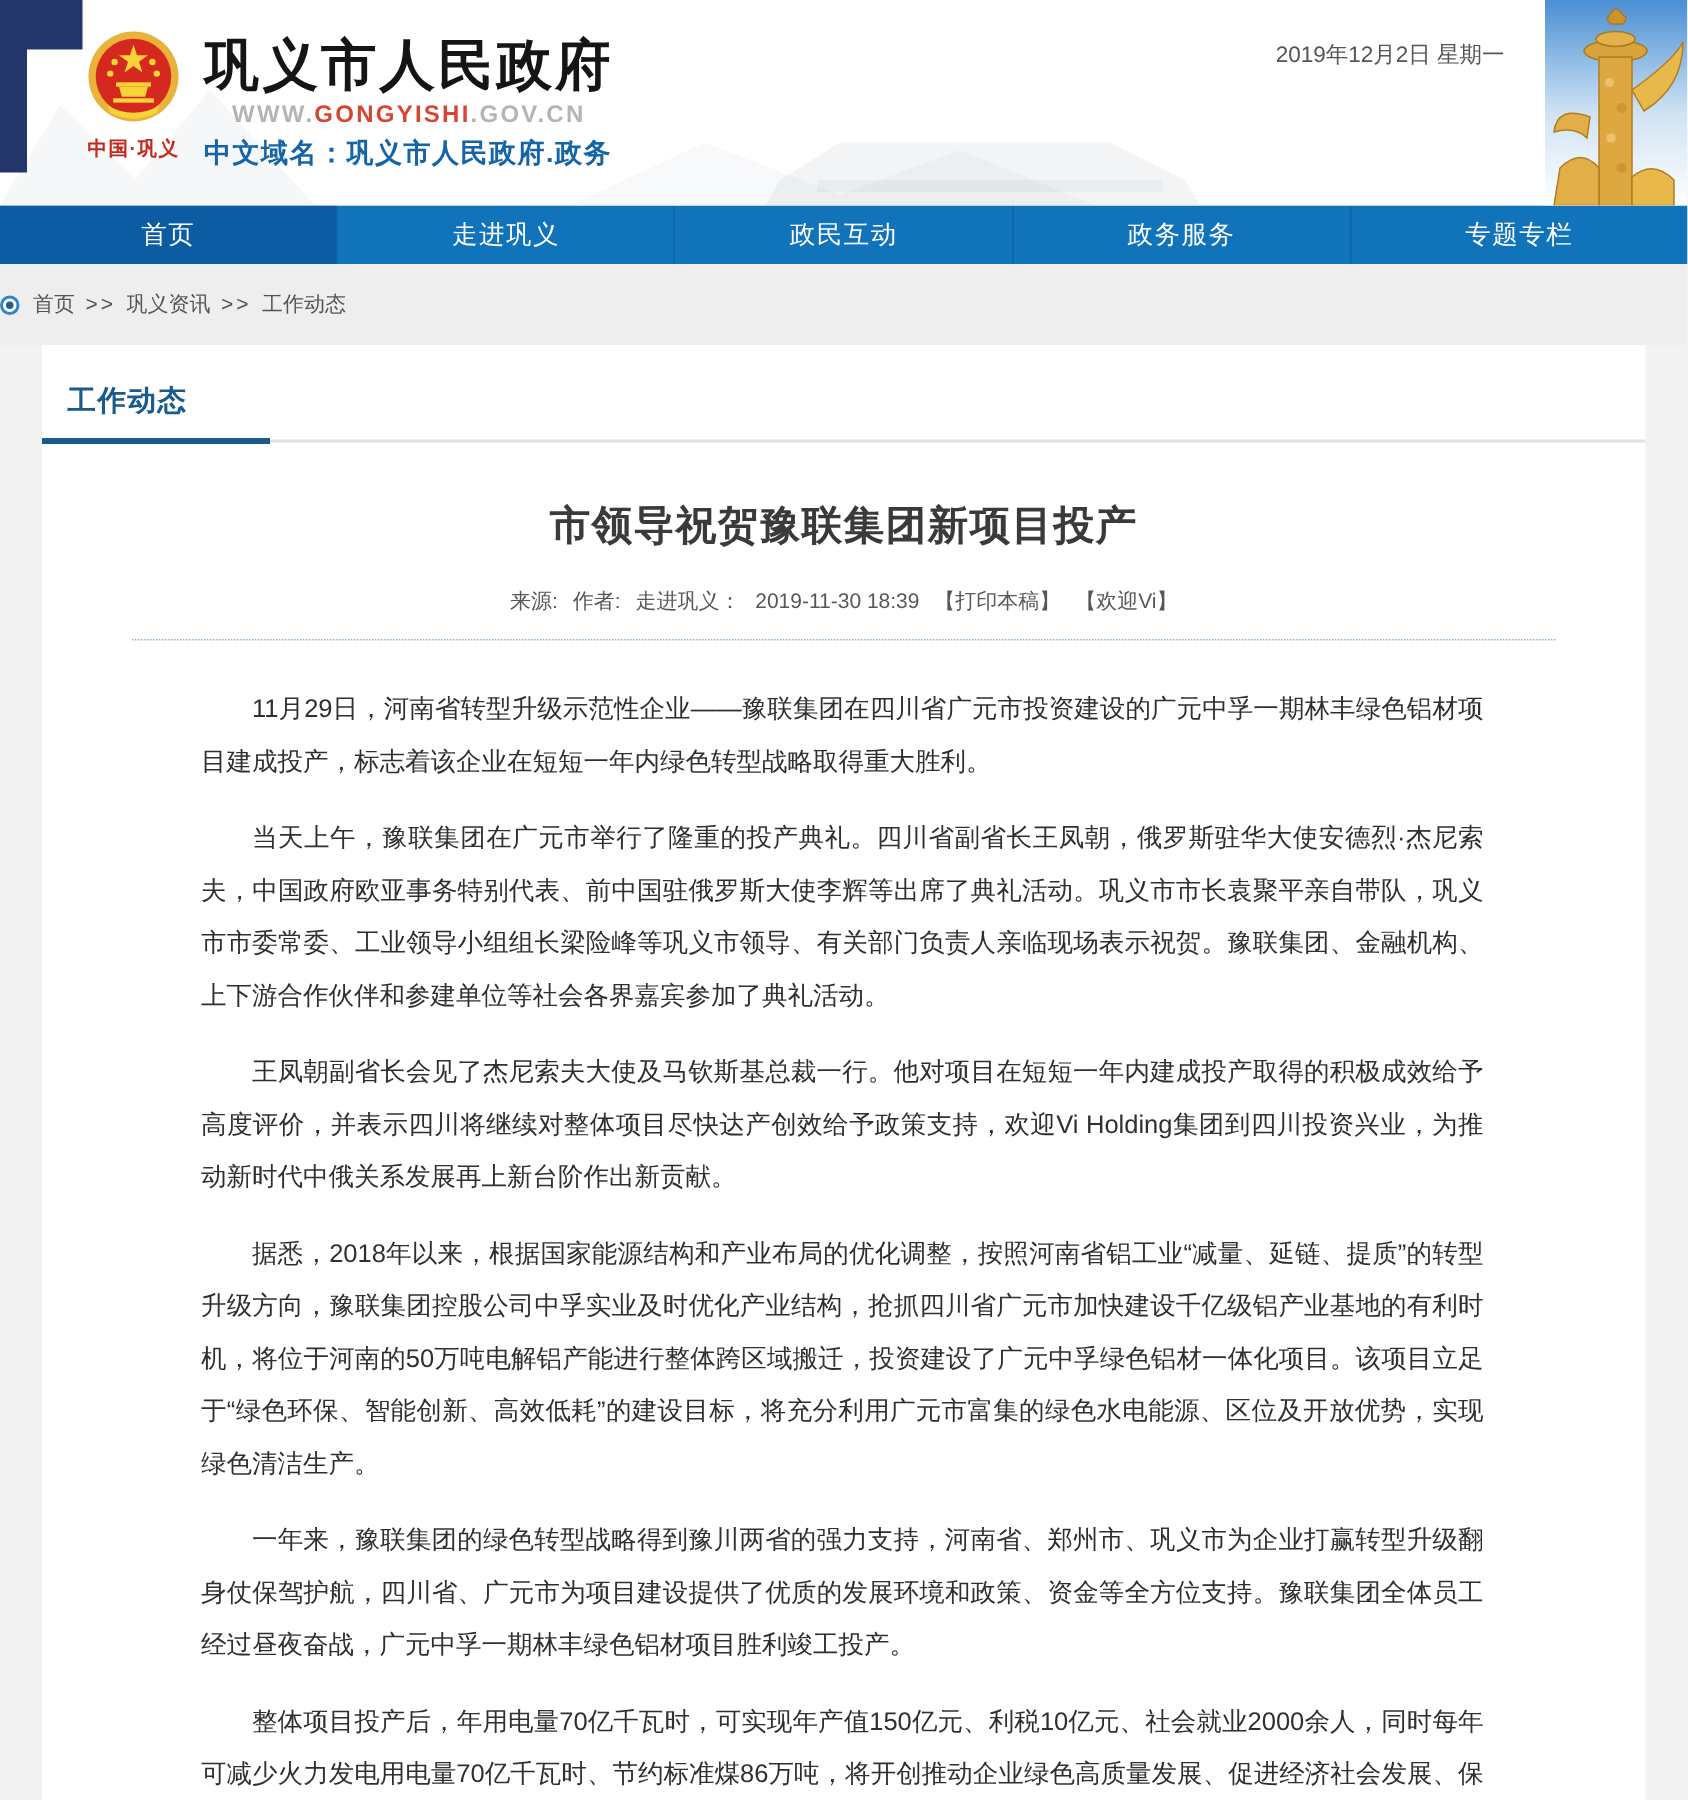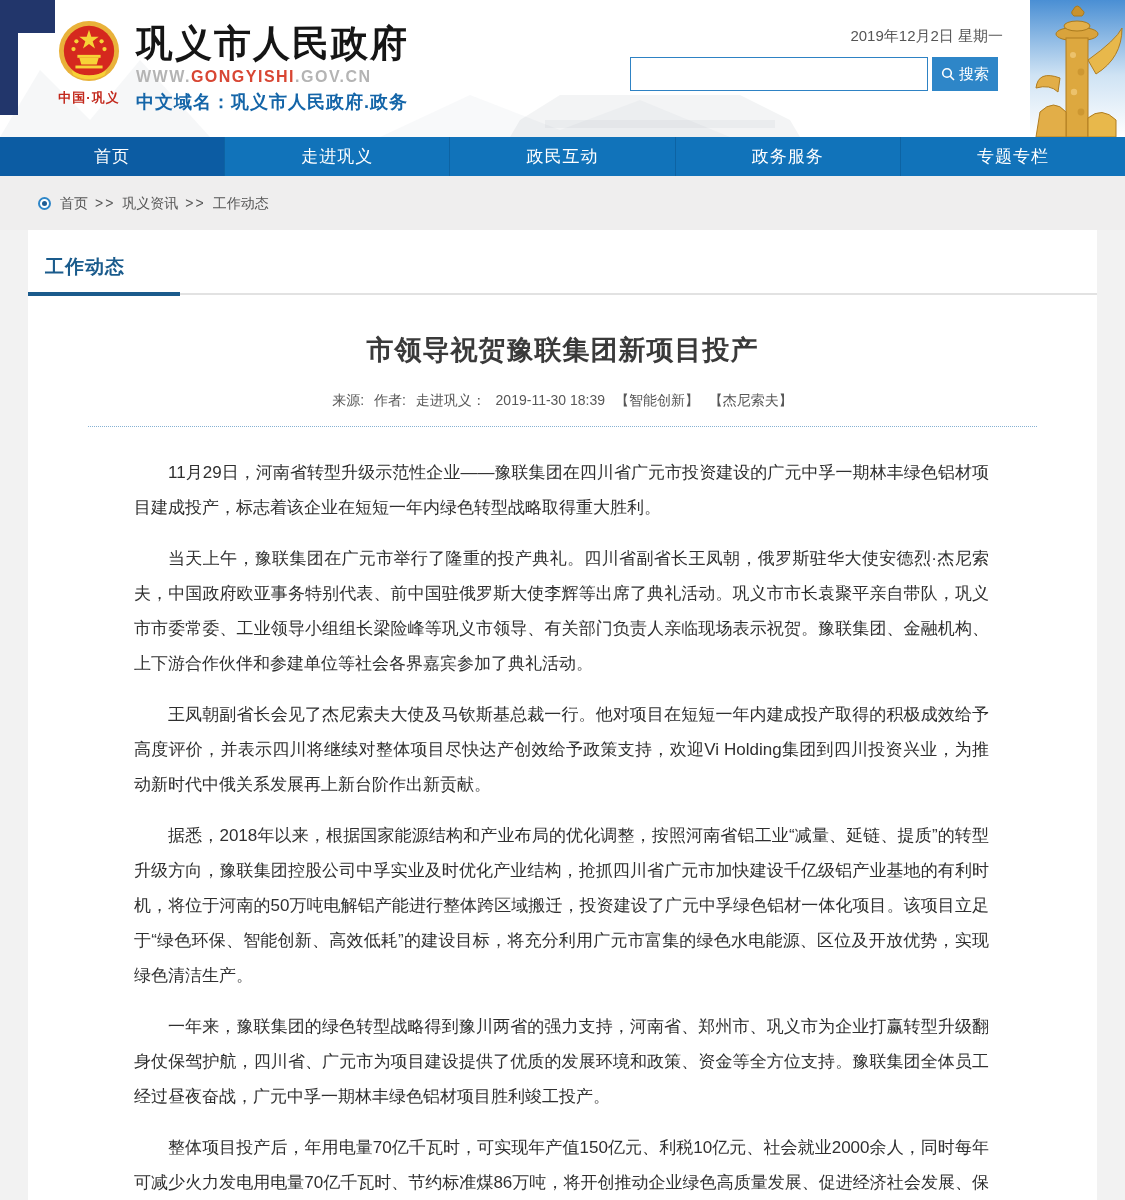--- a/index.html
+++ b/index.html
@@ -8,40 +8,40 @@
 
   
   .header { position:relative; width:1125px; height:137px; background:#fff; overflow:hidden; }
   .wm { position:absolute; left:0; top:0; width:1125px; height:137px; pointer-events:none; }
   .corner-block { position:absolute; left:0; top:0; width:55px; height:33px; background:#22366b; }
   .corner-strip { position:absolute; left:0; top:0; width:18px; height:115px; background:#22366b; }
   .emblem-wrap { position:absolute; left:57px; top:20px; width:64px; text-align:center; }
   .emblem-caption { margin-top:3px; font-size:13px; font-weight:bold; color:#c2281c; letter-spacing:1px; white-space:nowrap; }
   .brand { position:absolute; left:136px; top:24px; }
   .site-title { font-size:37px; font-weight:bold; color:#151515; letter-spacing:2px; line-height:1.1; }
-  .site-url { margin-top:3px; font-size:16px; letter-spacing:1.5px; color:#b4b4b4; font-weight:bold; }
+  .site-url { margin-top:3px; font-size:16px; letter-spacing:1.5px; color:#b4b4b4; font-weight:bold;text-align:center; }
   .site-url .hl { color:#d84633; }
   .cn-domain { margin-top:4px; font-size:18px; font-weight:bold; color:#1465a8; letter-spacing:1px; }
   .date-line { position:absolute; right:122px; top:27px; font-size:15px; color:#555; }
   .search-row { position:absolute; left:630px; top:57px; display:flex; }
   .search-input { width:298px; height:34px; border:1px solid #2e82c4; background:#fff; outline:none;
     padding:0 8px; font-size:14px; color:#333; }
   .search-btn { width:66px; height:34px; margin-left:4px; border:none; background:#2e86c8; color:#fff;
     font-size:15px; display:flex; align-items:center; justify-content:center; gap:4px; cursor:pointer; }
   .huabiao { position:absolute; right:0; top:0; width:95px; height:137px; }
 
   
   .main-nav { display:flex; width:1125px; height:39px; background:#1173ba; }
   .nav-item { flex:1; display:flex; align-items:center; justify-content:center; color:#fff;
     font-size:17px; letter-spacing:1px; cursor:pointer; border-left:1px solid rgba(0,30,60,.18); }
   .nav-item:first-child { border-left:none; }
   .nav-item.active { background:#0c5ca3; }
 
   
-  .crumb-band { width:1125px; height:54px; background:#efeeee; display:flex; align-items:center; padding-left:38px; }
+  .crumb-band { width:1125px; height:54px; background:#efeeee; display:flex; align-items:center; }
   .crumb-ico { width:13px; height:13px; border-radius:50%; border:2px solid #2e86c8; background:#fff;
     display:inline-flex; align-items:center; justify-content:center; margin-right:9px; }
   .crumb-ico i { width:5px; height:5px; border-radius:50%; background:#1f5d94; }
   .crumb, .crumb-sep { font-size:14px; color:#555; text-decoration:none; }
   .crumb { cursor:pointer; }
   .crumb-sep { margin:0 7px; letter-spacing:2px; }
 
   
   .main { width:1125px; height:970px; background:#f2f2f2; }
   .content-box { margin:0 28px; width:1069px; height:970px; background:#fff; padding-top:20px; overflow:hidden; }
@@ -107,30 +107,20 @@
   </div>
 
   <div class="brand">
     <div class="site-title">巩义市人民政府</div>
     <div class="site-url"><span>WWW.</span><span class="hl">GONGYISHI</span><span>.GOV.CN</span></div>
     <div class="cn-domain">中文域名：巩义市人民政府.政务</div>
   </div>
 
   <div class="date-line">2019年12月2日 星期一</div>
 
-  <div class="search-row">
-    <input class="search-input" type="text" placeholder="" style="">
-    <button class="search-btn">
-      <svg width="14" height="14" viewBox="0 0 14 14">
-        <circle cx="6" cy="6" r="4.3" fill="none" stroke="#fff" stroke-width="1.6"></circle>
-        <line x1="9.3" y1="9.3" x2="13" y2="13" stroke="#fff" stroke-width="1.6"></line>
-      </svg>
-      <span>搜索</span>
-    </button>
-  </div>
 
   <svg class="huabiao" viewBox="0 0 95 137">
     <defs>
       <linearGradient id="sky" x1="0" y1="0" x2="0" y2="1">
         <stop offset="0" stop-color="#4a8fd4"></stop>
         <stop offset="0.55" stop-color="#cfe3f4"></stop>
         <stop offset="1" stop-color="#ffffff"></stop>
       </linearGradient>
     </defs>
     <rect x="0" y="0" width="95" height="137" fill="url(#sky)"></rect>
@@ -175,22 +165,22 @@
         <div class="blue"></div>
     </div>
 
     <h1 class="article-title">市领导祝贺豫联集团新项目投产</h1>
 
     <div class="article-meta">
       <span>来源:</span>
       <span>作者:</span>
       <span>走进巩义：</span>
       <span>2019-11-30 18:39</span>
-      <span class="meta-action">【智能创新】</span>
-      <span class="meta-action">【杰尼索夫】</span>
+      <span class="meta-action">【打印本稿】</span>
+      <span class="meta-action">【欢迎Vi】</span>
     </div>
 
     <div class="dotted-rule"></div>
 
     <div class="article-body">
         <p>11月29日，河南省转型升级示范性企业——豫联集团在四川省广元市投资建设的广元中孚一期林丰绿色铝材项目建成投产，标志着该企业在短短一年内绿色转型战略取得重大胜利。</p>
         <p>当天上午，豫联集团在广元市举行了隆重的投产典礼。四川省副省长王凤朝，俄罗斯驻华大使安德烈·杰尼索夫，中国政府欧亚事务特别代表、前中国驻俄罗斯大使李辉等出席了典礼活动。巩义市市长袁聚平亲自带队，巩义市市委常委、工业领导小组组长梁险峰等巩义市领导、有关部门负责人亲临现场表示祝贺。豫联集团、金融机构、上下游合作伙伴和参建单位等社会各界嘉宾参加了典礼活动。</p>
         <p>王凤朝副省长会见了杰尼索夫大使及马钦斯基总裁一行。他对项目在短短一年内建成投产取得的积极成效给予高度评价，并表示四川将继续对整体项目尽快达产创效给予政策支持，欢迎Vi Holding集团到四川投资兴业，为推动新时代中俄关系发展再上新台阶作出新贡献。</p>
         <p>据悉，2018年以来，根据国家能源结构和产业布局的优化调整，按照河南省铝工业“减量、延链、提质”的转型升级方向，豫联集团控股公司中孚实业及时优化产业结构，抢抓四川省广元市加快建设千亿级铝产业基地的有利时机，将位于河南的50万吨电解铝产能进行整体跨区域搬迁，投资建设了广元中孚绿色铝材一体化项目。该项目立足于“绿色环保、智能创新、高效低耗”的建设目标，将充分利用广元市富集的绿色水电能源、区位及开放优势，实现绿色清洁生产。</p>
         <p>一年来，豫联集团的绿色转型战略得到豫川两省的强力支持，河南省、郑州市、巩义市为企业打赢转型升级翻身仗保驾护航，四川省、广元市为项目建设提供了优质的发展环境和政策、资金等全方位支持。豫联集团全体员工经过昼夜奋战，广元中孚一期林丰绿色铝材项目胜利竣工投产。</p>

